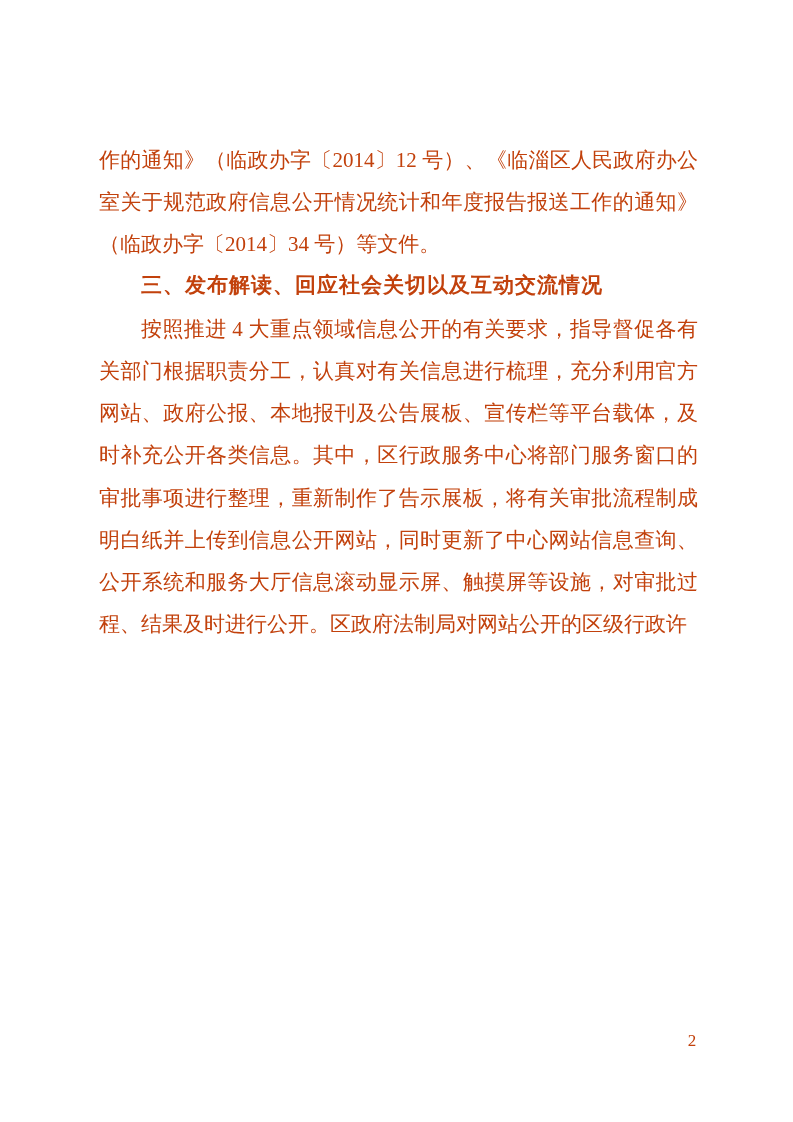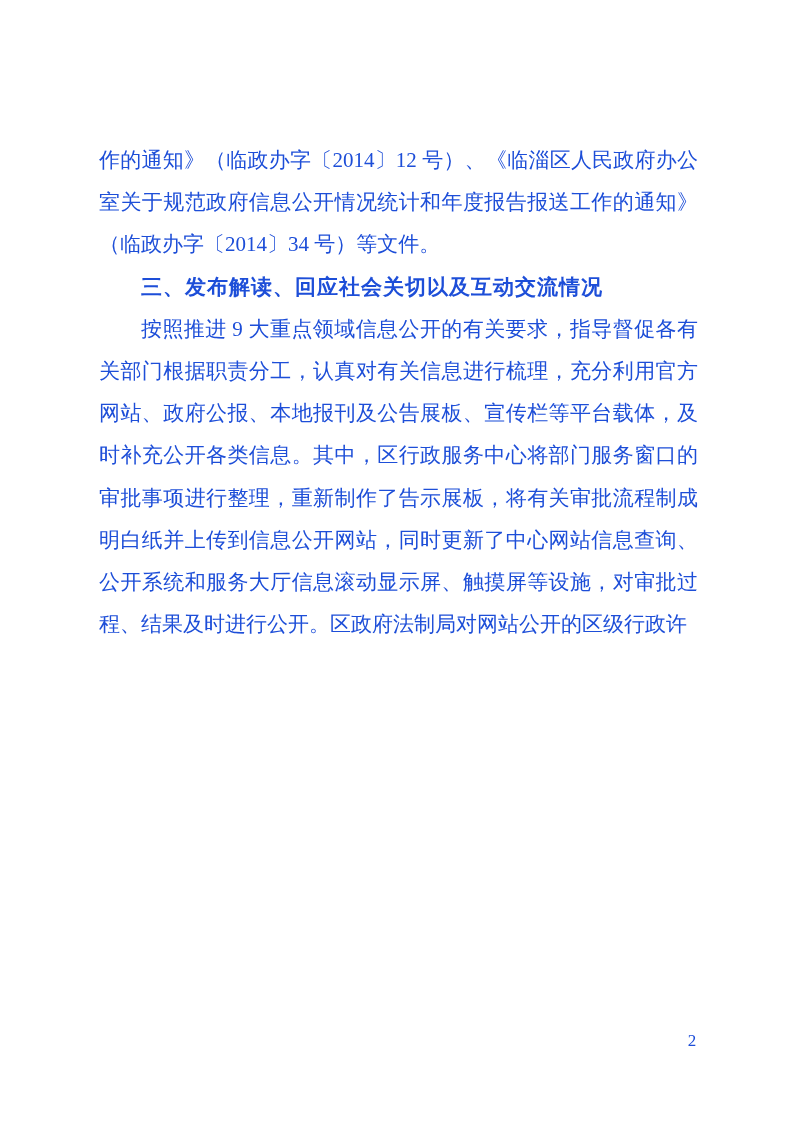--- a/index.html
+++ b/index.html
@@ -6,21 +6,21 @@
     margin: 0;
     padding: 0;
     background: #ffffff;
   }
   .page {
     position: relative;
     width: 793px;
     height: 1122px;
     background: #ffffff;
     overflow: hidden;
-    color: #1d4ed8;
+    color: #c2410c;
     font-family: "Liberation Serif", "DejaVu Serif", serif;
   }
   .doc-body {
     position: absolute;
     left: 99px;
     top: 139px;
     width: 599px;
   }
   .doc-body p {
     margin: 0;
@@ -31,21 +31,21 @@
     text-justify: inter-character;
     word-break: break-all;
   }
   p.para-indent {
     text-indent: 2em;
   }
   p.para-noindent {
     text-indent: 0;
   }
   p.section-heading {
-    font-family: Liberation Sans, sans-serif;
+    font-family: Liberation Mono, monospace;
     font-weight: bold;
     text-indent: 2em;
     text-align: left;
     letter-spacing: 1px;
   }
   .page-number {
     position: absolute;
     left: 682px;
     top: 1030px;
     width: 20px;
@@ -55,16 +55,16 @@
     font-family: "Liberation Serif", "DejaVu Serif", serif;
   }
 </style>
 </head>
 <body>
 
 <div class="page">
   <div class="doc-body">
     <p class="para-noindent">作的通知》（临政办字〔2014〕12 号）、《临淄区人民政府办公室关于规范政府信息公开情况统计和年度报告报送工作的通知》（临政办字〔2014〕34 号）等文件。</p>
     <p class="section-heading">三、发布解读、回应社会关切以及互动交流情况</p>
-    <p class="para-indent">按照推进 9 大重点领域信息公开的有关要求，指导督促各有关部门根据职责分工，认真对有关信息进行梳理，充分利用官方网站、政府公报、本地报刊及公告展板、宣传栏等平台载体，及时补充公开各类信息。其中，区行政服务中心将部门服务窗口的审批事项进行整理，重新制作了告示展板，将有关审批流程制成明白纸并上传到信息公开网站，同时更新了中心网站信息查询、公开系统和服务大厅信息滚动显示屏、触摸屏等设施，对审批过程、结果及时进行公开。区政府法制局对网站公开的区级行政许</p>
+    <p class="para-indent">按照推进 4 大重点领域信息公开的有关要求，指导督促各有关部门根据职责分工，认真对有关信息进行梳理，充分利用官方网站、政府公报、本地报刊及公告展板、宣传栏等平台载体，及时补充公开各类信息。其中，区行政服务中心将部门服务窗口的审批事项进行整理，重新制作了告示展板，将有关审批流程制成明白纸并上传到信息公开网站，同时更新了中心网站信息查询、公开系统和服务大厅信息滚动显示屏、触摸屏等设施，对审批过程、结果及时进行公开。区政府法制局对网站公开的区级行政许</p>
   </div>
   <div class="page-number">2</div>
 </div>
 
 </body></html>

